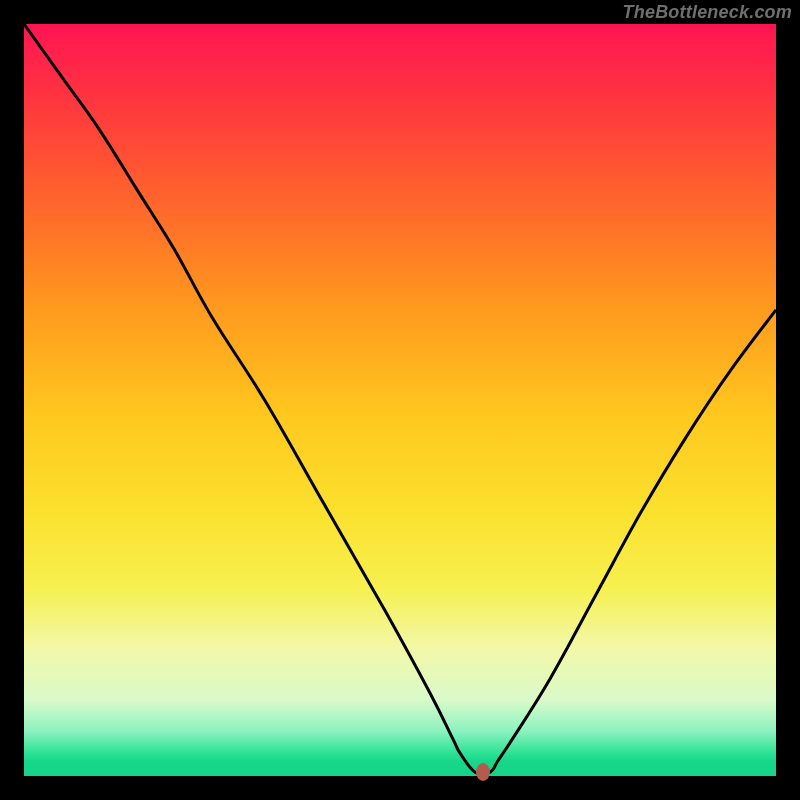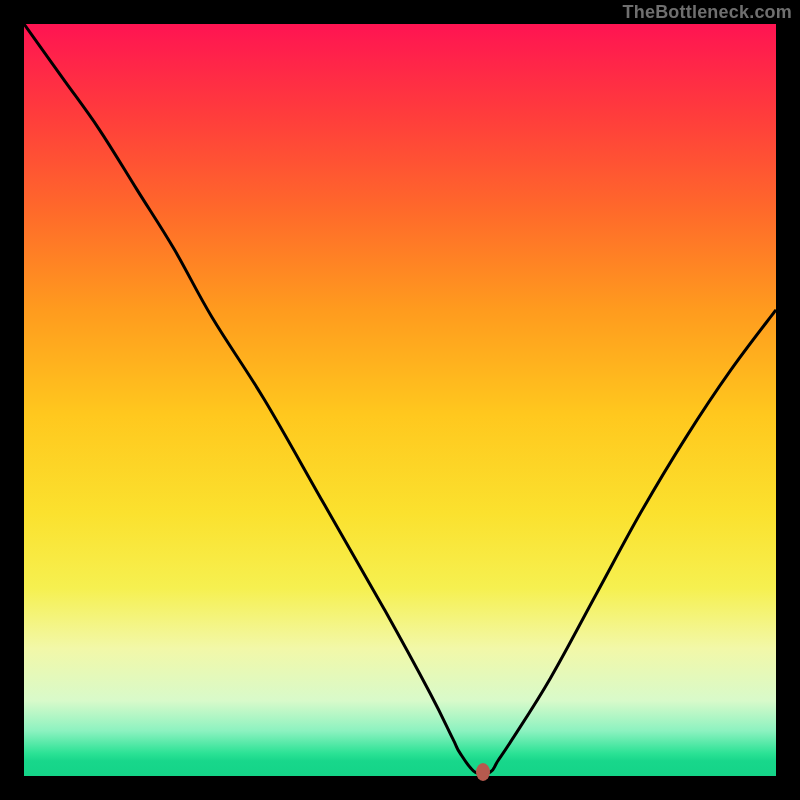--- a/index.html
+++ b/index.html
@@ -40,20 +40,21 @@
   .watermark {
     position: absolute;
     top: 2px;
     right: 8px;
     font-family: Arial, Helvetica, sans-serif;
     font-size: 18px;
     font-weight: 600;
     color: #6f6f6f;
     letter-spacing: 0.2px;
     user-select: none;
+    font-style: italic;
   }
   svg.curve {
     position: absolute;
     left: 0;
     top: 0;
     width: 752px;
     height: 752px;
   }
   .marker {
     position: absolute;

